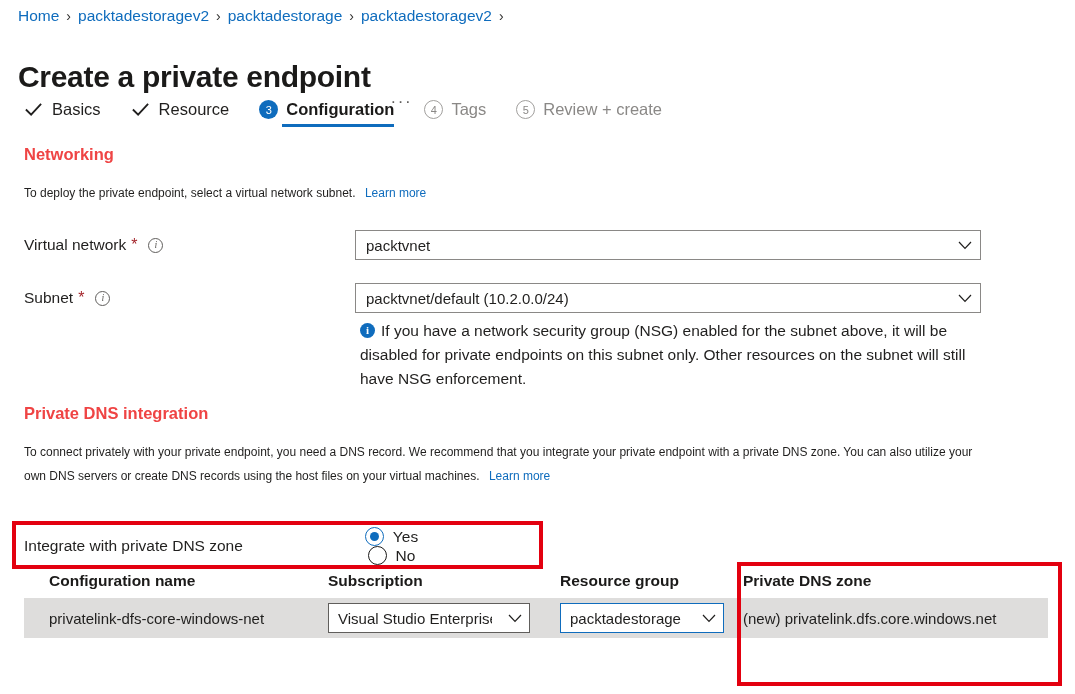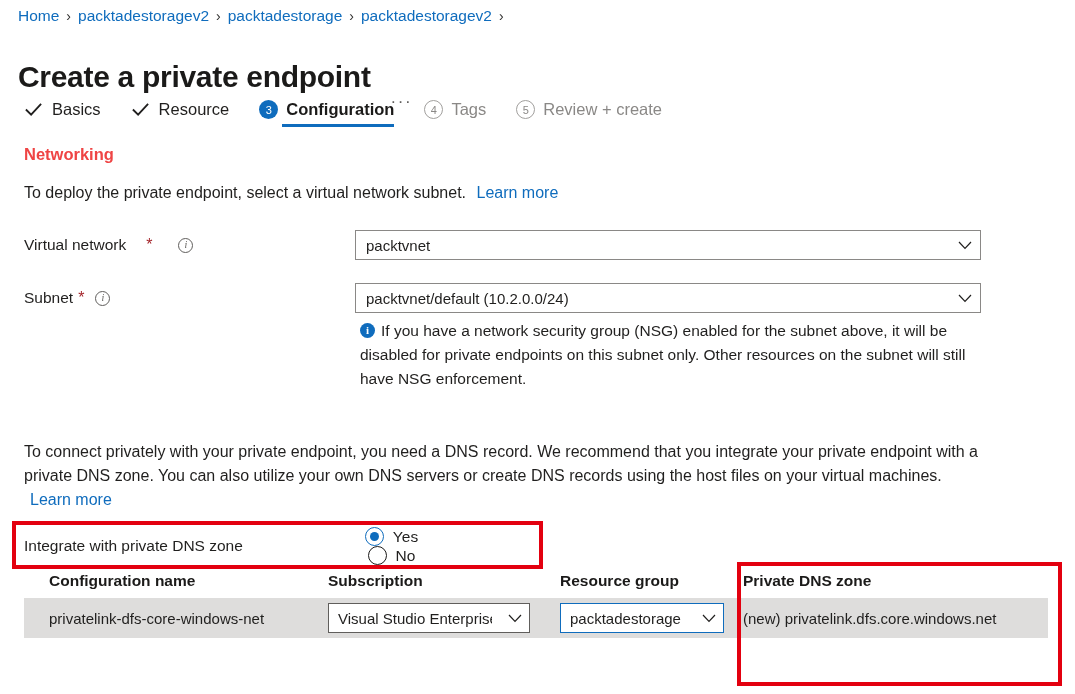--- a/index.html
+++ b/index.html
@@ -130,21 +130,21 @@
   .section-heading {
     position: absolute;
     left: 24px;
     font-size: 16.5px;
     font-weight: bold;
     color: #ef4444;
   }
   .body-text {
     position: absolute;
     left: 24px;
-    font-size: 16px;
+    font-size: 12px;
     line-height: 24px;
     color: #201f1e;
   }
   .link {
     color: #0f6cbd;
     text-decoration: none;
     cursor: pointer;
   }
 
   
@@ -382,21 +382,21 @@
     </div>
   </div>
 
   <div class="section-heading" style="top:145px;">Networking</div>
 
   <div class="body-text" style="top:181px;">
     <span>To deploy the private endpoint, select a virtual network subnet.</span>
     <a class="link" style="margin-left:6px;">Learn more</a>
   </div>
 
-  <div class="field-label" style="top:236px;gap:15px;">
+  <div class="field-label" style="top:236px;">
     <span>Virtual network</span>
     <span class="req-star">*</span>
     <span class="info-circle">i</span>
   </div>
   <div class="dropdown" style="left:355px; top:230px; width:626px;">
     <span class="dd-value">packtvnet</span>
     <svg class="chev" viewBox="0 0 14 9">
       <path d="M1 1 L7 7.4 L13 1" fill="none" stroke="#201f1e" stroke-width="1.2"></path>
     </svg>
   </div>
@@ -411,20 +411,21 @@
     <svg class="chev" viewBox="0 0 14 9">
       <path d="M1 1 L7 7.4 L13 1" fill="none" stroke="#201f1e" stroke-width="1.2"></path>
     </svg>
   </div>
 
   <div class="nsg-note">
     <span class="nsg-icon">i</span>
     <span>If you have a network security group (NSG) enabled for the subnet above, it will be disabled for private endpoints on this subnet only. Other resources on the subnet will still have NSG enforcement.</span>
   </div>
 
+  <div class="section-heading" style="top:404px;">Private DNS integration</div>
 
   <div class="body-text" style="top:440px; width:960px;">
     <span>To connect privately with your private endpoint, you need a DNS record. We recommend that you integrate your private endpoint with a private DNS zone. You can also utilize your own DNS servers or create DNS records using the host files on your virtual machines.</span>
     <a class="link" style="margin-left:6px;">Learn more</a>
   </div>
 
   <div class="toggle-row">
     <span class="toggle-label">Integrate with private DNS zone</span>
     <div class="radio-group">
       <div class="radio-item">

